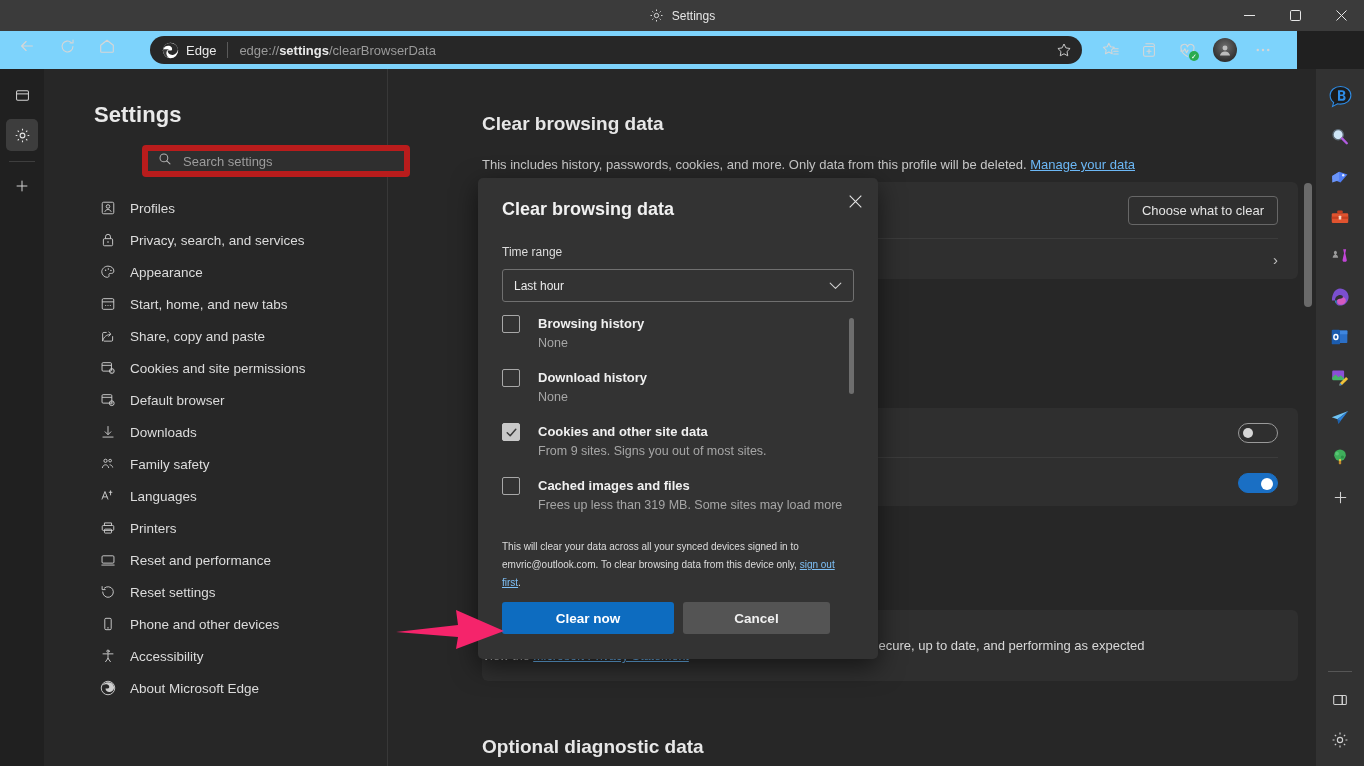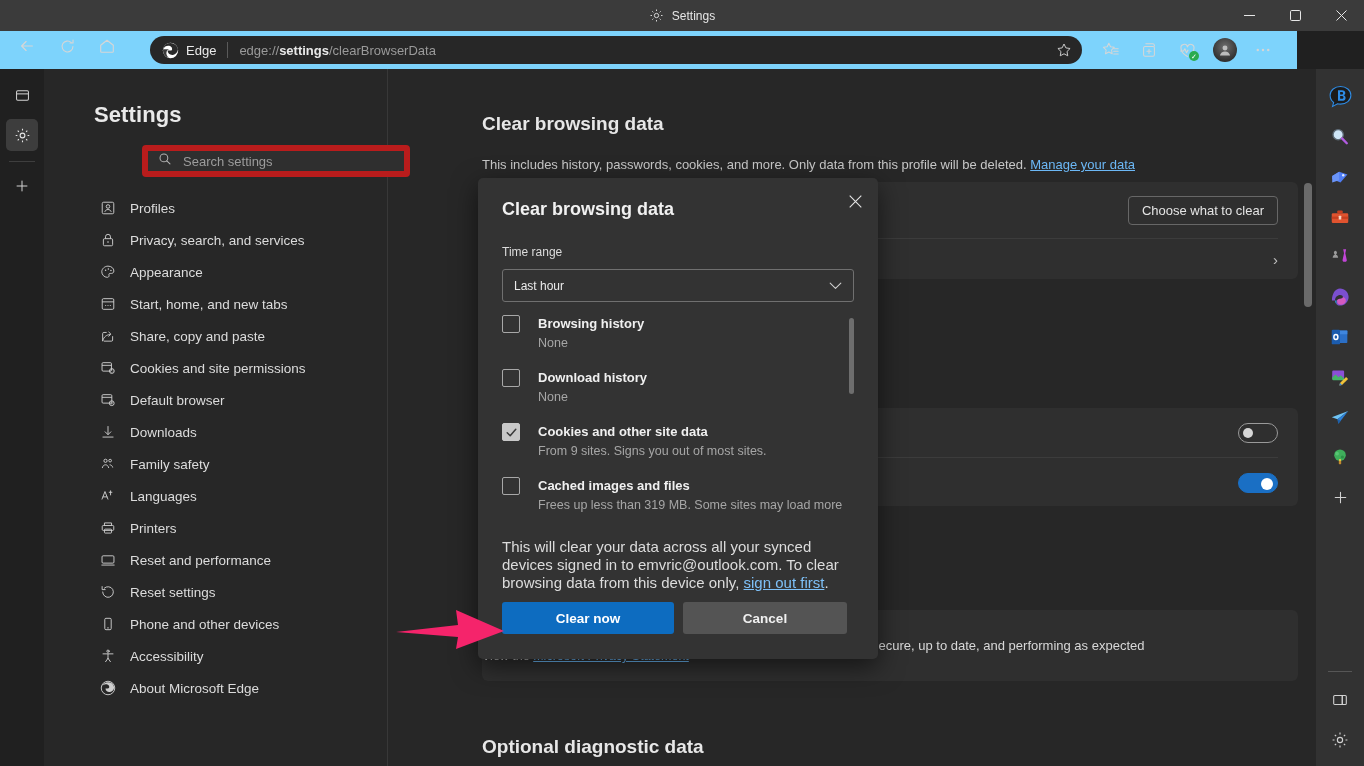--- a/index.html
+++ b/index.html
@@ -179,30 +179,30 @@
   .cbox {
     position: absolute; left: 0; top: 1px; width: 18px; height: 18px;
     border: 1px solid #a8a8a8; border-radius: 2px; background: transparent;
   }
   .cbox.checked { background: #c8c8c8; border-color: #c8c8c8; display: flex; align-items: center; justify-content: center; }
   .cbox.checked svg { display: block; }
   .cb-title { font-size: 13px; font-weight: 600; color: #f0f0f0; line-height: 19px; }
   .cb-desc { font-size: 12.5px; color: #a6a6a6; margin-top: 3px; }
   #cb-scroll { position: absolute; right: 0; top: 4px; width: 5px; height: 76px; background: #6e6e6e; border-radius: 3px; }
 
-  #modal-note { position: absolute; left: 24px; top: 360px; width: 352px; font-size: 15px; line-height: 18px; color: #dcdcdc; }
+  #modal-note { position: absolute; left: 24px; top: 360px; width: 352px; font-size: 10px; line-height: 18px; color: #dcdcdc; }
   #modal-note a { color: #7ec0f7; text-decoration: underline; }
 
   #btn-clear {
     position: absolute; left: 24px; top: 424px; width: 172px; height: 32px;
     background: #0d6cc0; color: #fff; border: 0; border-radius: 3px;
     font-size: 13.5px; font-weight: 600; font-family: "Liberation Sans", sans-serif; cursor: default;
   }
   #btn-cancel {
-    position: absolute; left: 205px; top: 424px; width: 164px; height: 32px;
+    position: absolute; left: 205px; top: 424px; width: 147px; height: 32px;
     background: #545454; color: #f0f0f0; border: 0; border-radius: 3px;
     font-size: 13.5px; font-weight: 600; font-family: "Liberation Sans", sans-serif; cursor: default;
   }
 
   
   #arrow { position: absolute; left: 396px; top: 606px; width: 110px; height: 46px; z-index: 60; }
 
   
   #rrail {
     position: absolute; right: 0; top: 69px; width: 48px; height: 697px;

